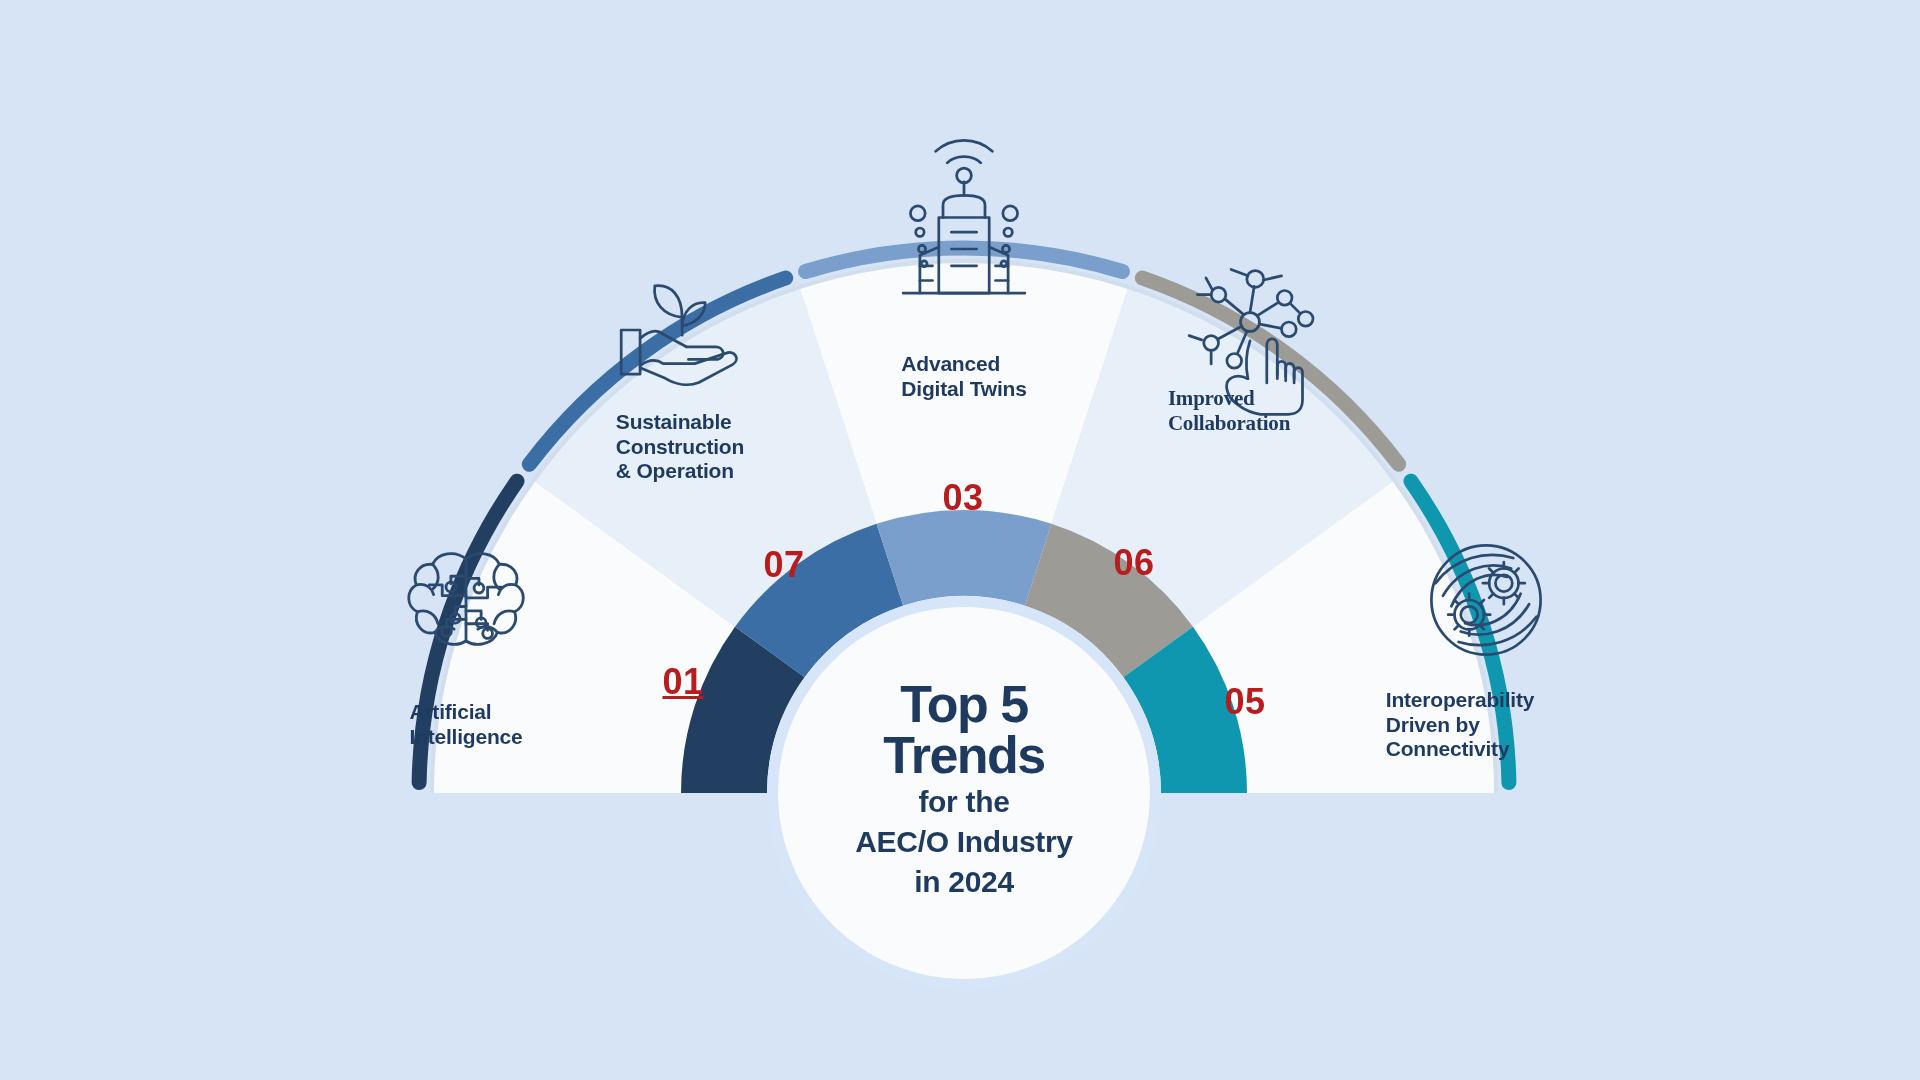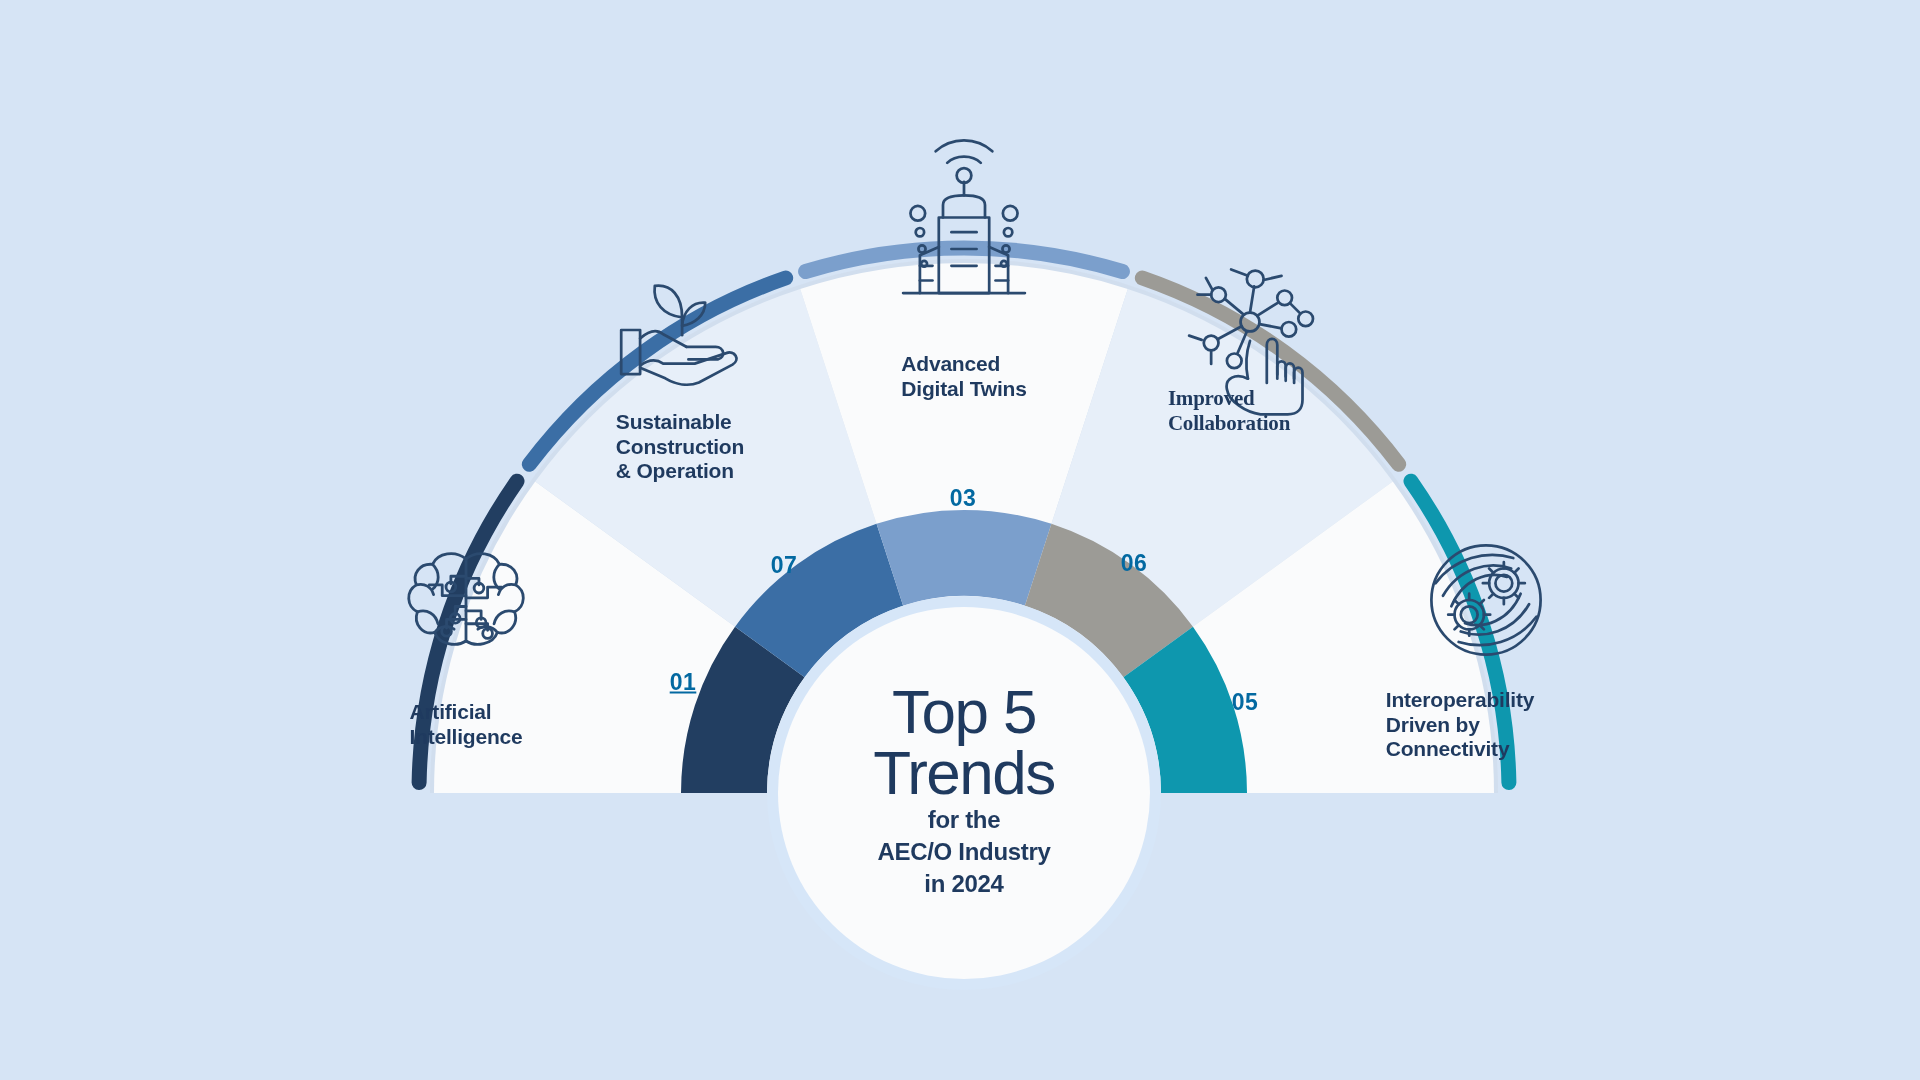--- a/index.html
+++ b/index.html
@@ -23,43 +23,43 @@
     color: #1f3a5f;
     font-weight: bold;
     font-size: 21px;
     line-height: 1.17;
     letter-spacing: -0.2px;
     transform: translate(-50%, 0);
     white-space: pre-line;
   }
   .ring-num {
     position: absolute;
-    color: #0369a1;
-    font-weight: bold;
-    font-size: 23px;
+    color: #b91c1c;
+    font-weight: bold;
+    font-size: 36px;
     letter-spacing: 0.5px;
     transform: translate(-50%, -50%);
   }
   #center-text {
     position: absolute;
     left: 964px;
     top: 790px;
     width: 330px;
     transform: translate(-50%, -50%);
     text-align: center;
     color: #1f3a5f;
   }
   #center-title {
-    font-size: 62px;
-    font-weight: normal;
+    font-size: 52px;
+    font-weight: bold;
     line-height: 0.99;
     letter-spacing: -1.5px;
   }
   #center-sub {
-    font-size: 24px;
+    font-size: 30px;
     font-weight: bold;
     line-height: 1.33;
     letter-spacing: -0.3px;
     white-space: pre-line;
   }
 </style>
 </head>
 <body>
 
 <div id="stage">

